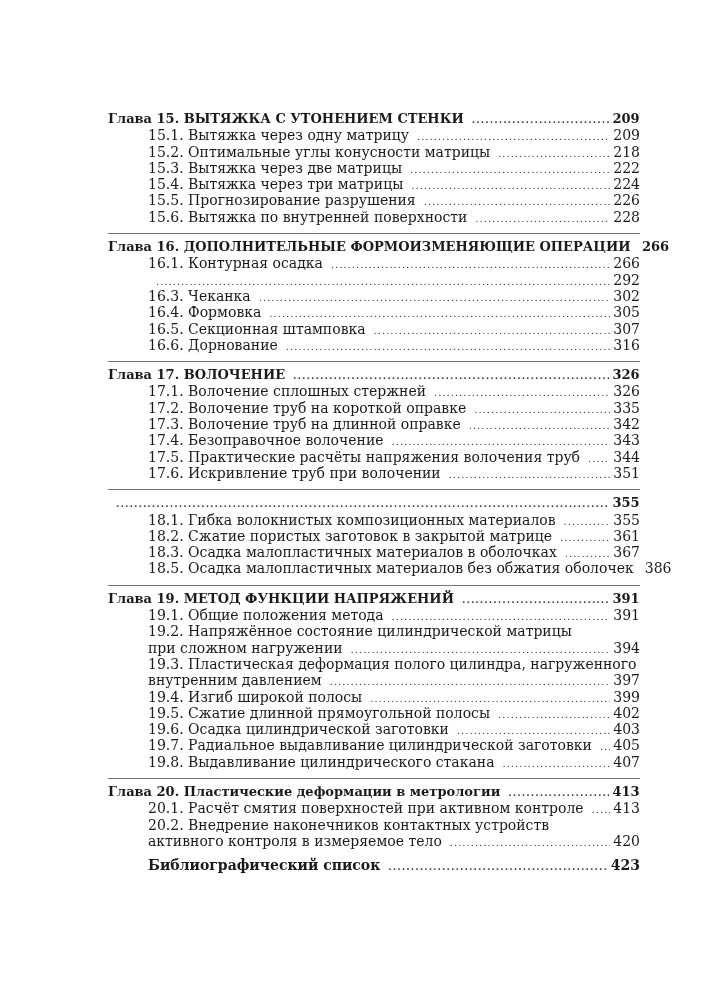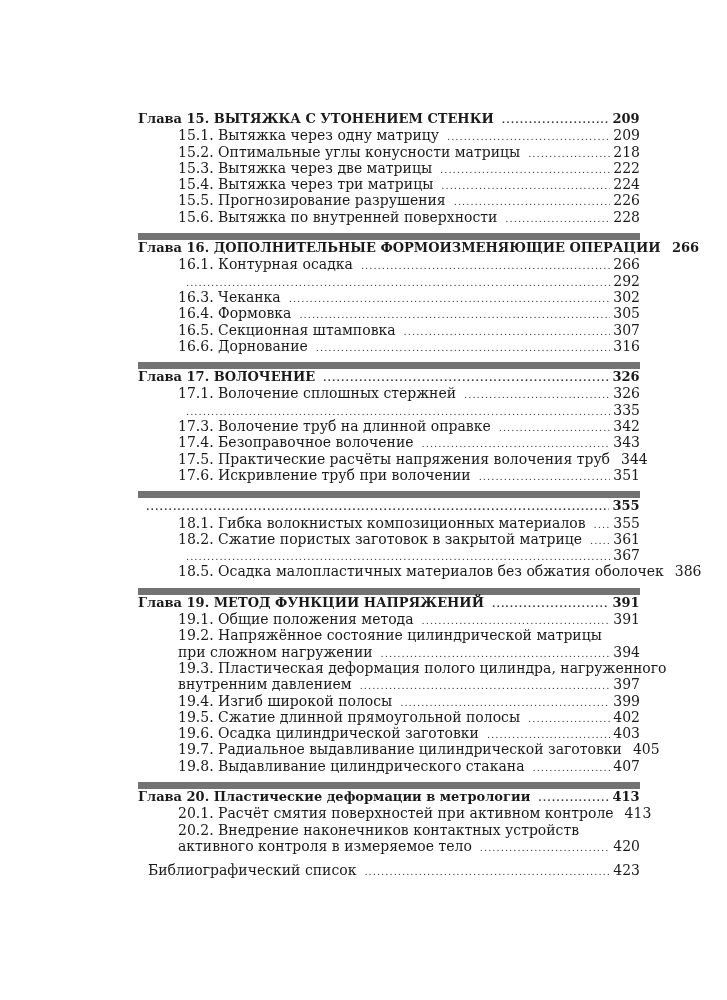--- a/index.html
+++ b/index.html
@@ -2,30 +2,30 @@
 <html><head>
 <meta charset="utf-8">
 <style>
   html, body { margin: 0; padding: 0; background: #ffffff; }
   body {
     width: 727px; height: 1000px; position: relative; overflow: hidden;
     font-family: "DejaVu Serif", "Liberation Serif", serif;
     color: #1a1a1a;
   }
   .toc { position: absolute; left: 108px; top: 111px; width: 532px; }
-  .chapter { margin-bottom: 8px; margin-left: 30px; }
-  .chapter.sep { border-top: 7px solid #737373; }
+  .chapter { margin-bottom: 8px; }
+  .chapter.sep { border-top: 1px solid #737373; padding-top: 5px; }
   .row {
     display: flex; align-items: baseline; height: 16.3px; line-height: 16.3px;
     font-size: 14px; white-space: nowrap;
   }
   .row.ch { font-weight: bold; font-size: 13px; }
   .row.sec { padding-left: 40px; }
   .row.cont { padding-left: 40px; }
-  .row.bib { padding-left: 40px; font-weight: normal; margin-top: 8px; }
+  .row.bib { padding-left: 40px; font-weight: bold; margin-top: 8px; }
   .title { flex: 0 0 auto; }
   .dots {
     flex: 1 1 auto; overflow: hidden; margin: 0 3px 0 8px;
     letter-spacing: 1px; color: #333;
   }
   .dots::before {
     content: "........................................................................................................................................................................................";
     font-size: 10px;
   }
   .page { flex: 0 0 auto; text-align: center; }
@@ -113,20 +113,21 @@
         <span class="title">Глава 17. ВОЛОЧЕНИЕ</span>
         <span class="dots"></span>
         <span class="page">326</span>
       </div>
       <div class="row sec">
         <span class="title">17.1. Волочение сплошных стержней</span>
         <span class="dots"></span>
         <span class="page">326</span>
       </div>
       <div class="row sec">
+        <span class="title">17.2. Волочение труб на короткой оправке</span>
         <span class="dots"></span>
         <span class="page">335</span>
       </div>
       <div class="row sec">
         <span class="title">17.3. Волочение труб на длинной оправке</span>
         <span class="dots"></span>
         <span class="page">342</span>
       </div>
       <div class="row sec">
         <span class="title">17.4. Безоправочное волочение</span>
@@ -153,20 +154,21 @@
         <span class="title">18.1. Гибка волокнистых композиционных материалов</span>
         <span class="dots"></span>
         <span class="page">355</span>
       </div>
       <div class="row sec">
         <span class="title">18.2. Сжатие пористых заготовок в закрытой матрице</span>
         <span class="dots"></span>
         <span class="page">361</span>
       </div>
       <div class="row sec">
+        <span class="title">18.3. Осадка малопластичных материалов в оболочках</span>
         <span class="dots"></span>
         <span class="page">367</span>
       </div>
       <div class="row sec">
         <span class="title">18.5. Осадка малопластичных материалов без обжатия оболочек</span>
         <span class="dots"></span>
         <span class="page">386</span>
       </div>
     </div>
     <div class="chapter sep">

